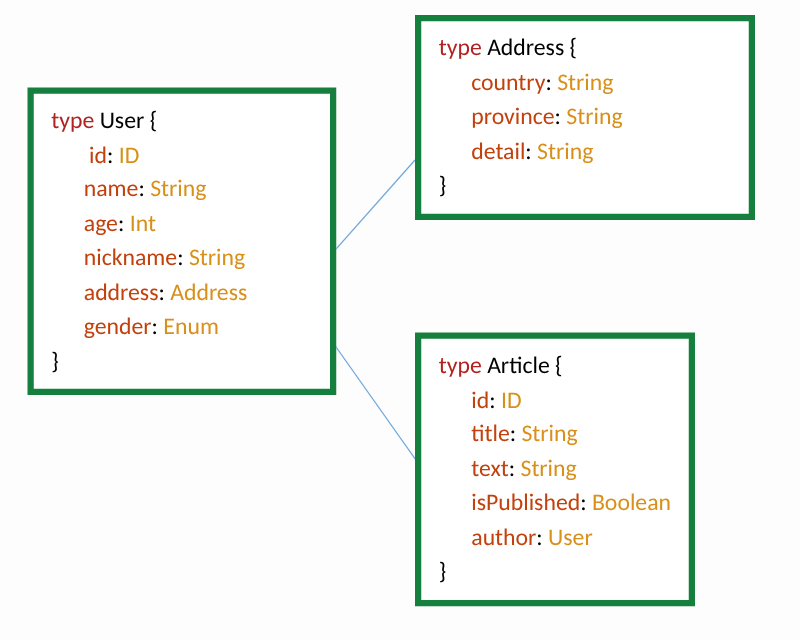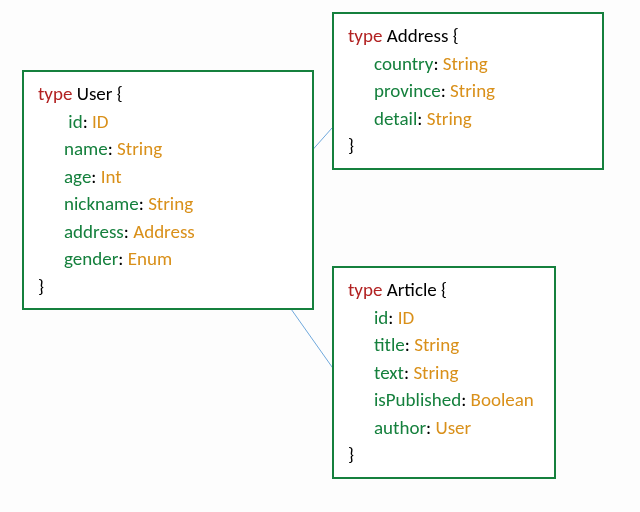--- a/index.html
+++ b/index.html
@@ -7,49 +7,49 @@
     padding: 0;
     width: 640px;
     height: 512px;
     background: #fdfdfd;
     font-family: Calibri, "Segoe UI", Arial, sans-serif;
     font-size: 19px;
     position: relative;
   }
   .box {
     position: absolute;
-    border: 2px solid #15803d;
+    border: 5px solid #15803d;
     background: #fff;
     padding: 8px 10px 8px 14px;
     box-sizing: border-box;
     line-height: 1.45;
   }
   .kw-type { color: #b22222; }
   .type-name { color: #000; }
   .brace { color: #000; }
-  .field-name { color: #15803d; }
+  .field-name { color: #c2410c; }
   .colon { color: #000; }
   .field-type { color: #d9901a; text-align: right; }
   .indent { display: inline-block; width: 26px; }
   svg.connectors {
     position: absolute;
     left: 0; top: 0;
     width: 640px; height: 512px;
     pointer-events: none;
   }
 </style>
 </head>
 <body>
 
 <svg class="connectors">
   <line x1="238" y1="234" x2="332" y2="128" stroke="#6fa8dc" stroke-width="1"></line>
   <line x1="238" y1="234" x2="378" y2="432" stroke="#6fa8dc" stroke-width="1"></line>
 </svg>
 
-<div class="box" style="left:22px; top:70px; width:292px;">
+<div class="box" style="left:22px; top:70px; width:247px;">
   <div>
     <span class="kw-type">type</span>
     <span> </span>
     <span class="type-name">User</span>
     <span> </span>
     <span class="brace">{</span>
   </div>
   <div><span class="indent"></span><span> </span><span class="field-name">id</span><span class="colon">:</span> <span class="field-type">ID</span></div>
   <div><span class="indent"></span><span class="field-name">name</span><span class="colon">:</span> <span class="field-type">String</span></div>
   <div><span class="indent"></span><span class="field-name">age</span><span class="colon">:</span> <span class="field-type">Int</span></div>

